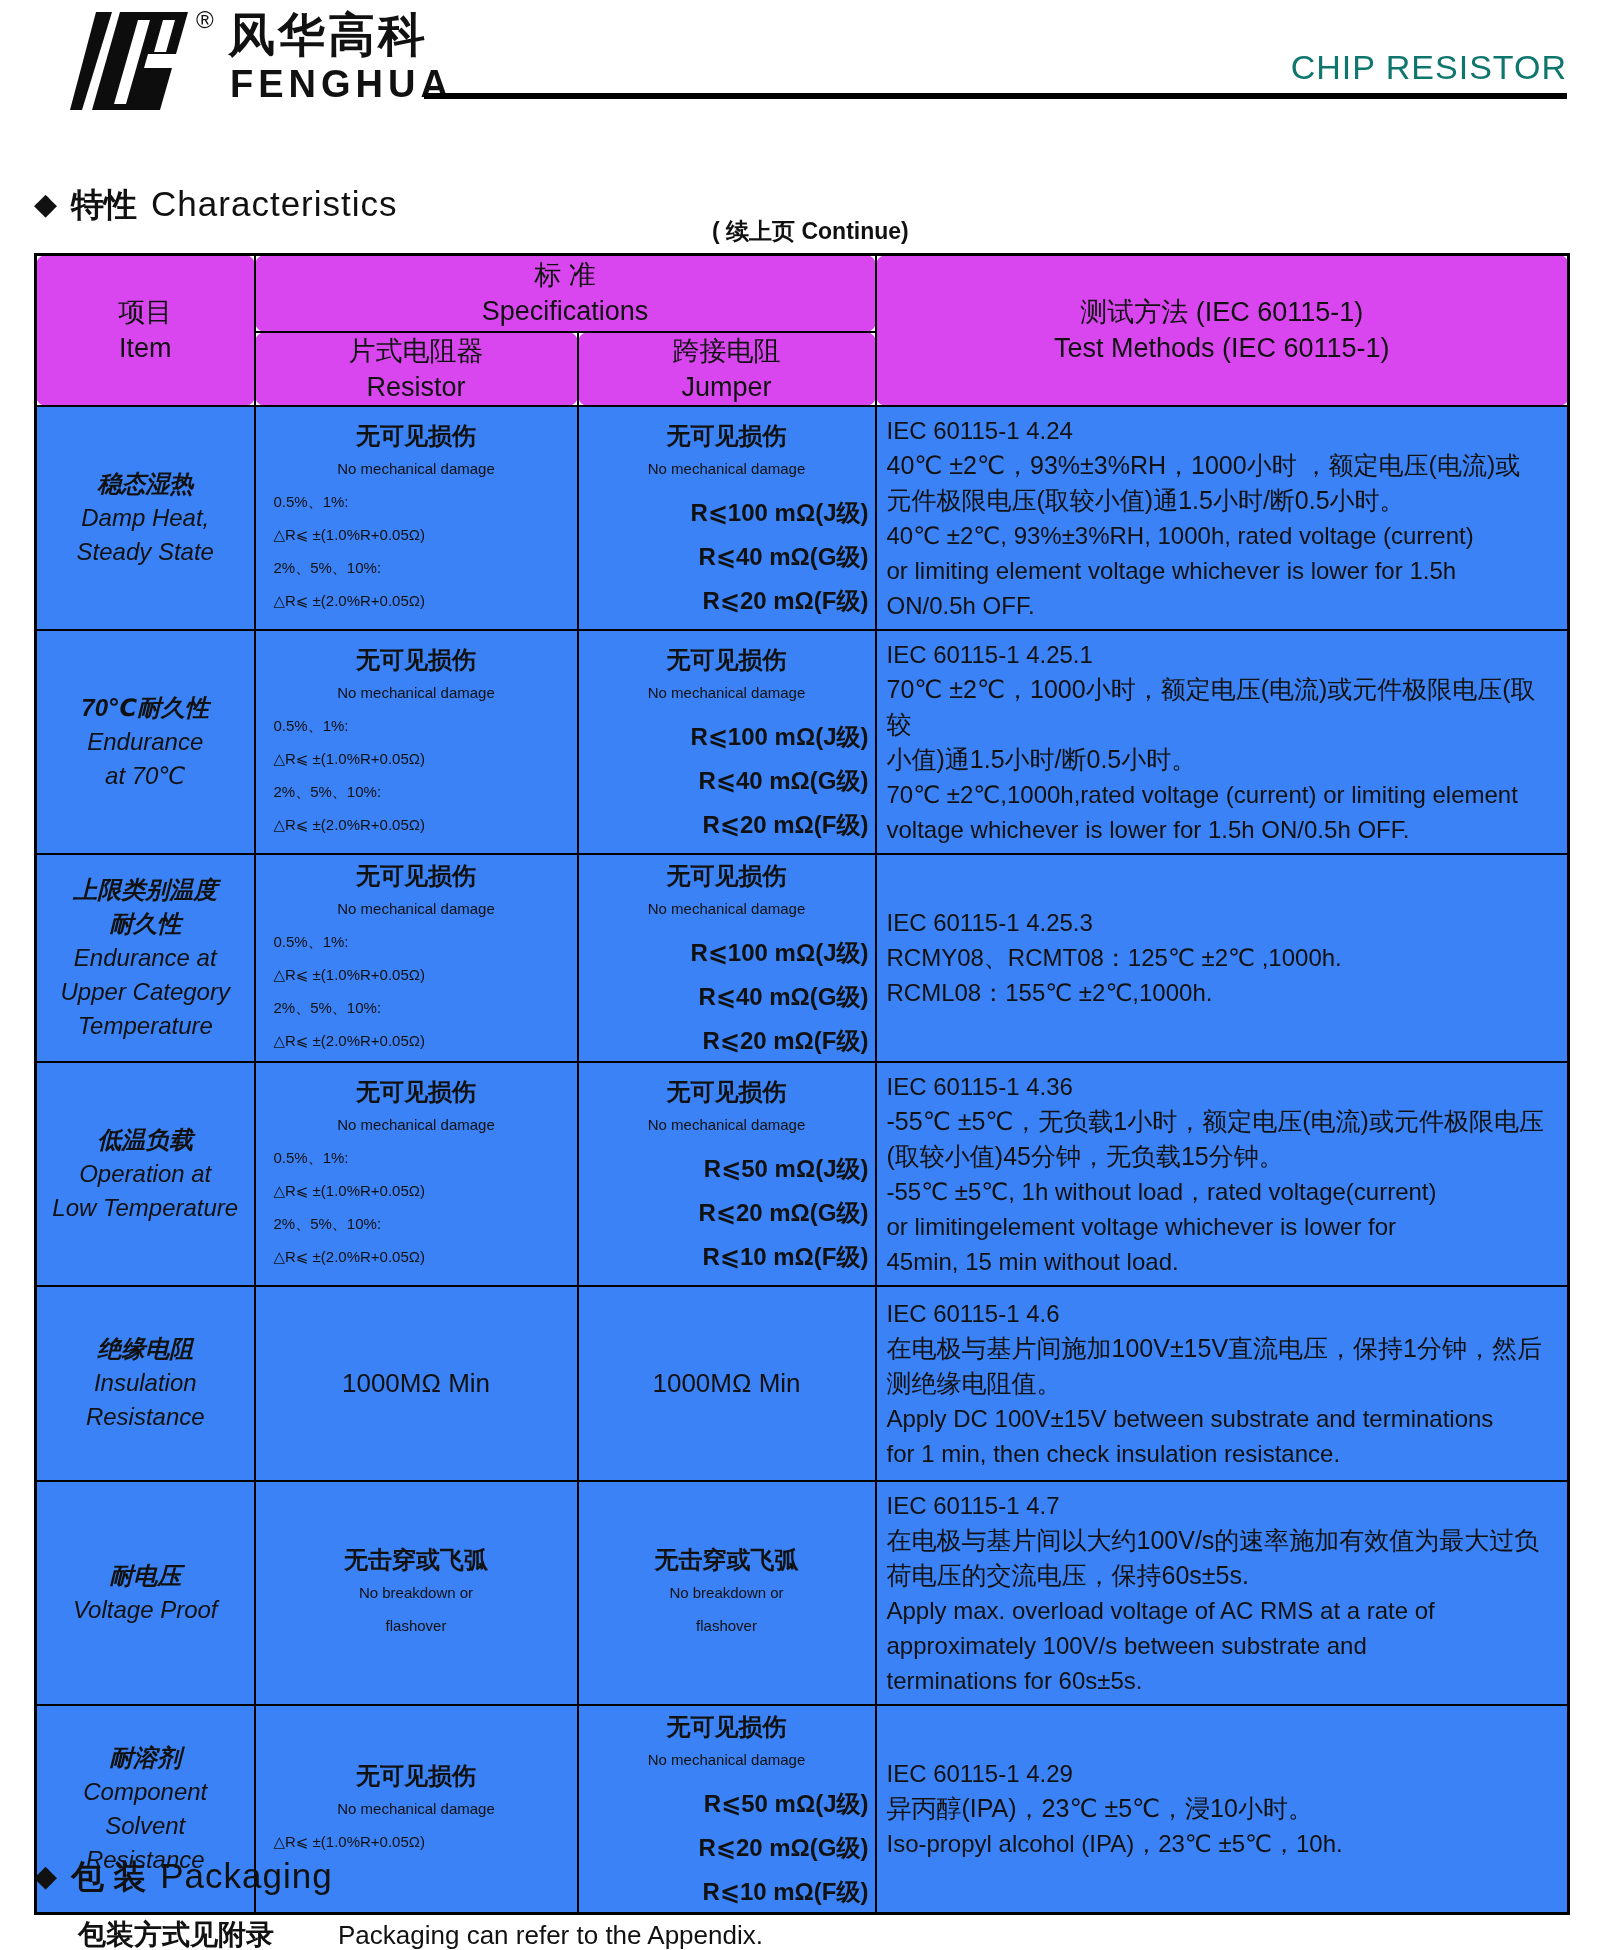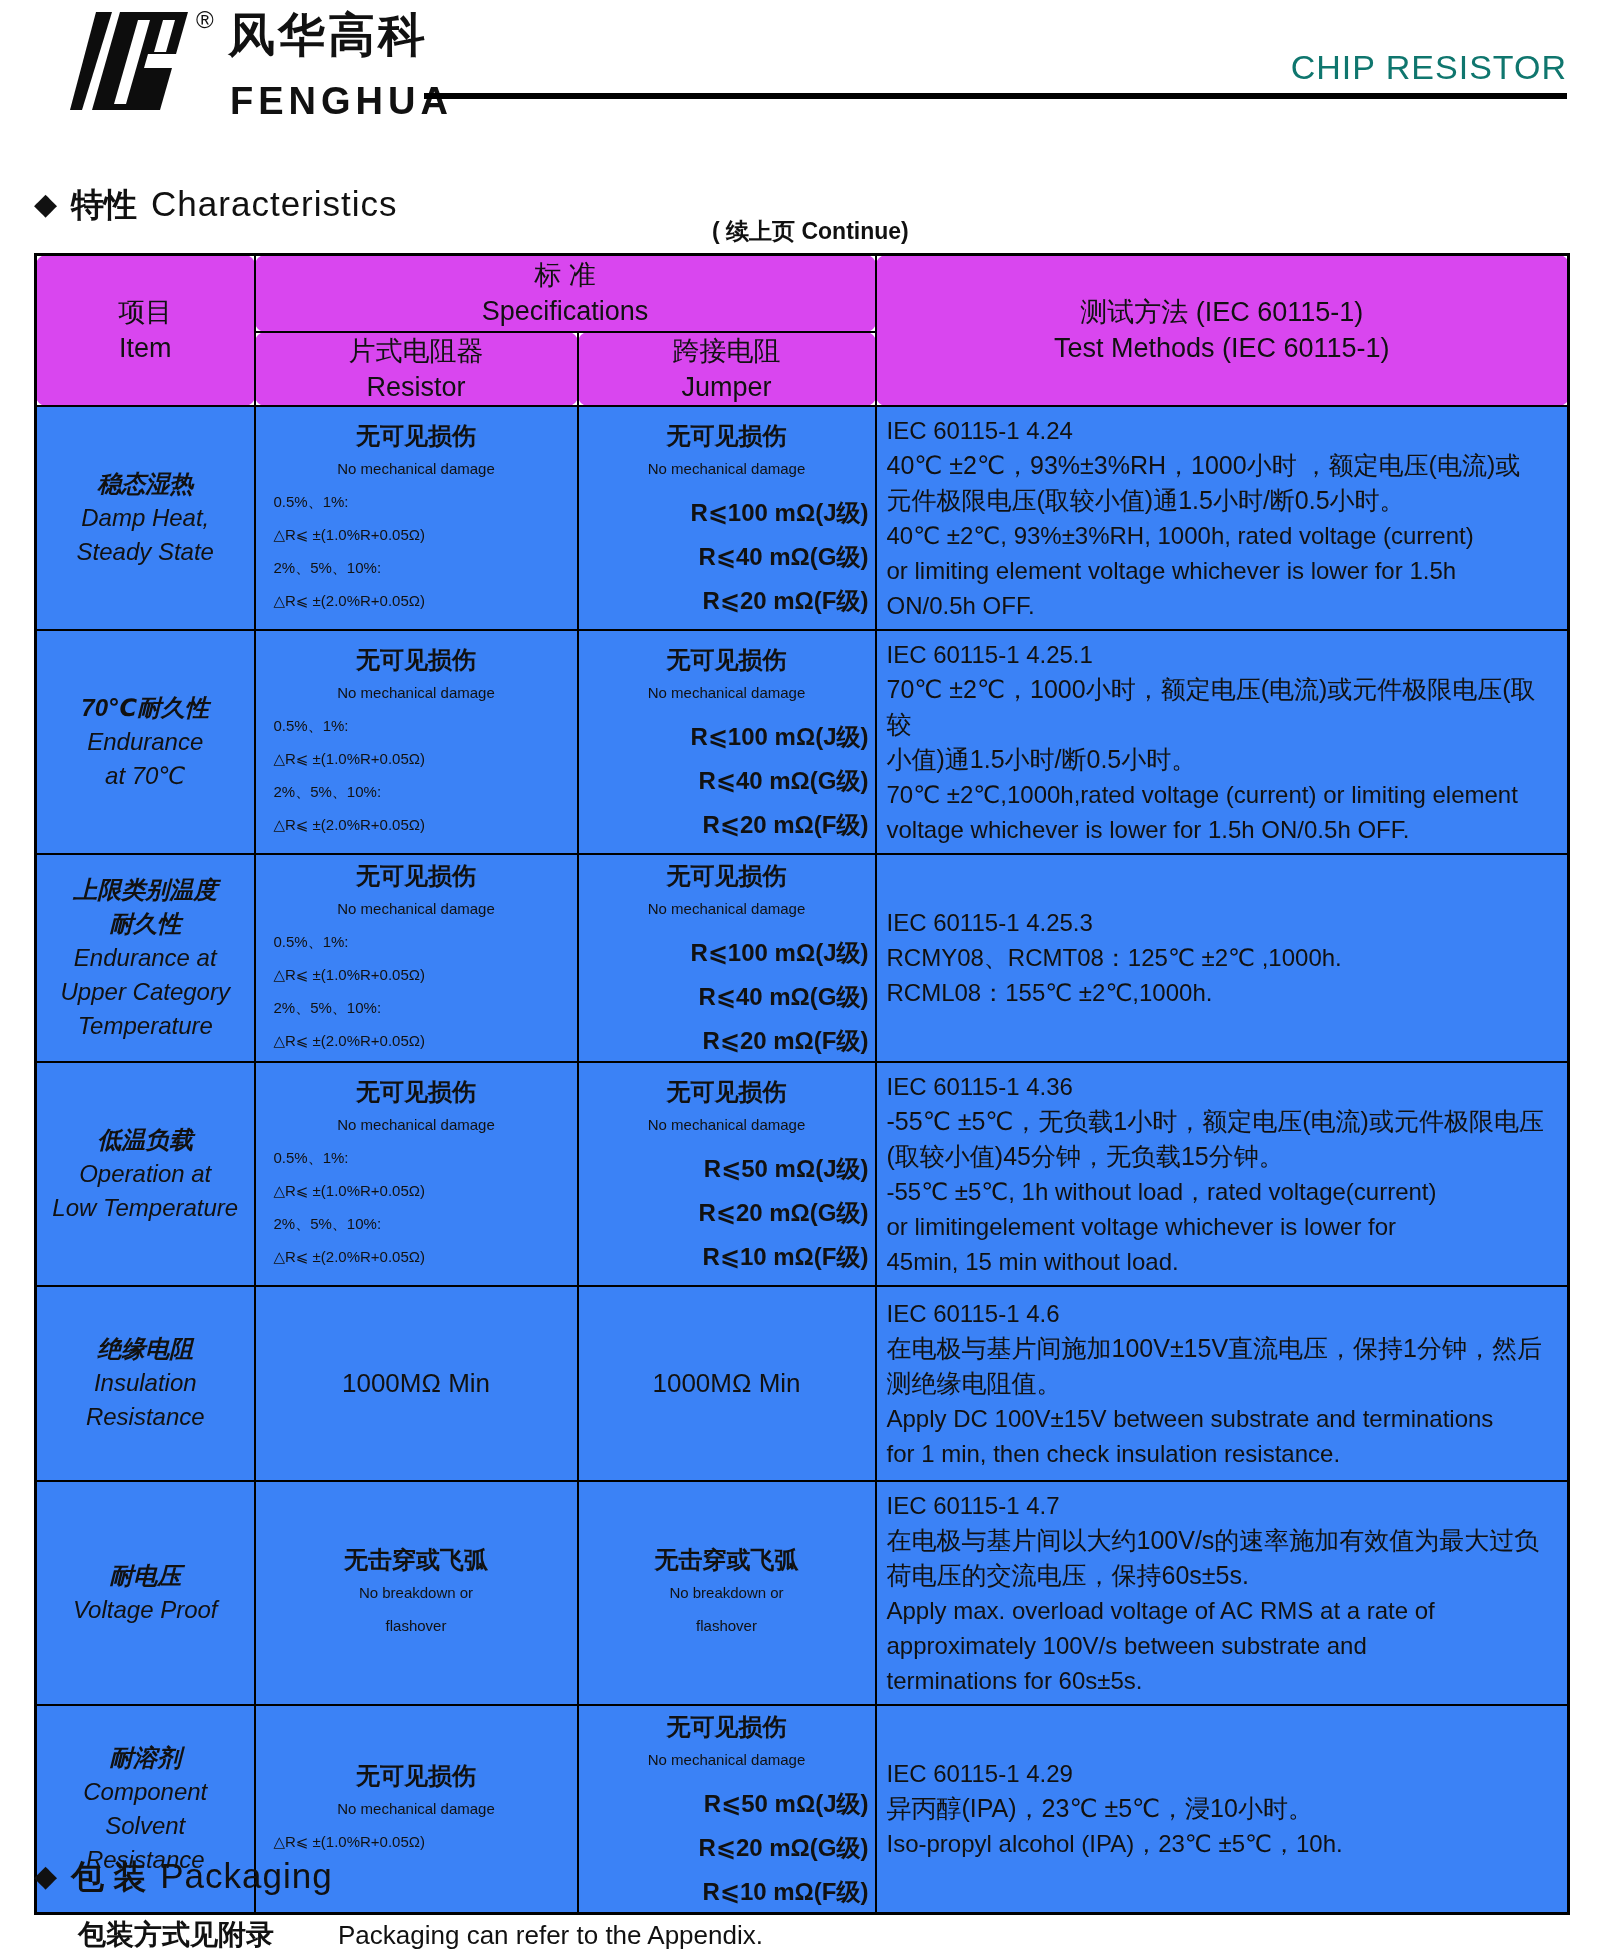--- a/index.html
+++ b/index.html
@@ -4,21 +4,21 @@
 <style>
   html,body{margin:0;padding:0;background:#fff;}
   .page{
     position:relative;width:1601px;height:1950px;background:#ffffff;
     font-family:"Liberation Sans","DejaVu Sans",sans-serif;color:#111;overflow:hidden;
   }
   
   .logo-mark{position:absolute;left:62px;top:12px;width:132px;height:98px;}
   .reg-mark{position:absolute;left:196px;top:6px;font-size:24px;color:#111;}
   .brand-cn{position:absolute;left:228px;top:4px;font-size:47px;font-weight:bold;letter-spacing:3px;}
-  .brand-en{position:absolute;left:230px;top:80px;font-size:38px;font-weight:600;letter-spacing:5px;}
+  .brand-en{position:absolute;left:230px;top:63px;font-size:38px;font-weight:600;letter-spacing:5px;}
   .header-rule{position:absolute;left:424px;top:93px;width:1143px;height:6px;background:#000;}
   .doc-title{position:absolute;right:34px;top:48px;font-size:34px;letter-spacing:1px;color:#0f766e;}
   
   .sec-head{position:absolute;display:flex;align-items:baseline;gap:14px;}
   .sec-head .bullet{font-size:30px;transform:translateY(-2px);}
   .sec-head .cnh{font-size:33px;font-weight:bold;}
   .sec-head .enh{font-size:35px;font-weight:500;letter-spacing:1px;}
   .head-characteristics{left:34px;top:183px;}
   .head-packaging{left:34px;top:1855px;}
   .continue-note{position:absolute;left:712px;top:216px;font-size:23px;font-weight:600;}

